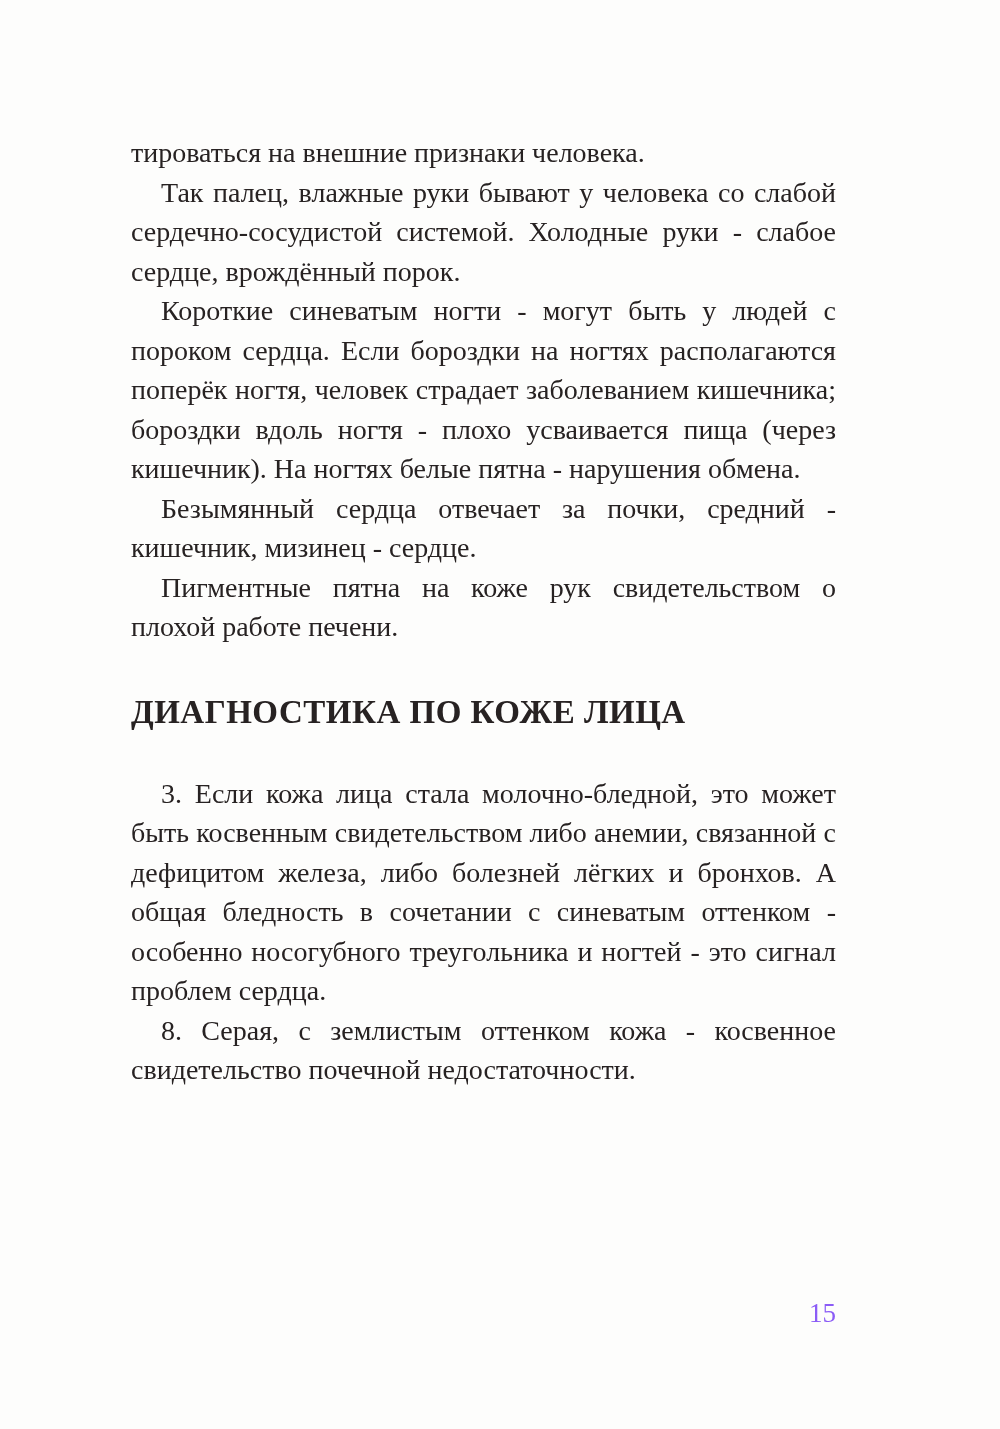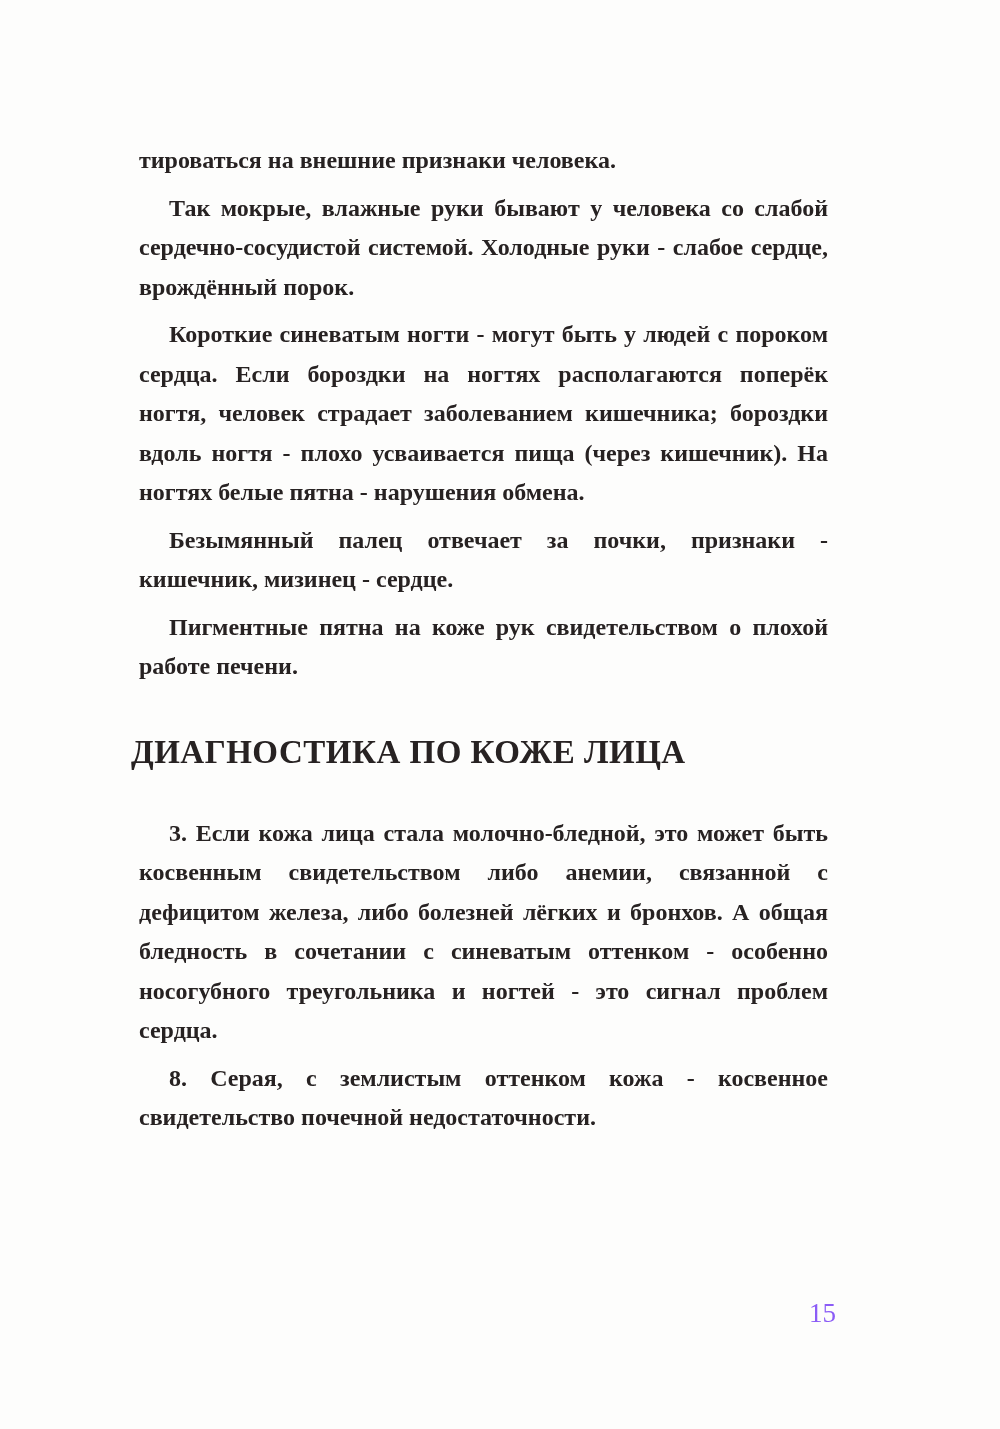--- a/index.html
+++ b/index.html
@@ -17,27 +17,26 @@
       color: #272222;
       -webkit-font-smoothing: antialiased;
     }
     .text-block {
       position: absolute;
       left: 131px;
       top: 133px;
       width: 705px;
     }
     p.body-par {
-      margin: 8px;
-      font-size: 24px;
+      margin: 0;
+      font-size: 28px;
       line-height: 39.5px;
       text-align: justify;
       text-indent: 30px;
       hyphens: auto;
-      font-weight: bold;
       -webkit-hyphens: auto;
     }
     p.no-indent {
       text-indent: 0;
     }
     h1.section-heading {
       margin: 42px 0 39px 0;
       font-size: 33px;
       line-height: 46px;
       font-weight: bold;
@@ -56,25 +55,25 @@
     }
   </style>
 </head>
 <body>
 
 <div class="page">
   <div class="text-block">
 
     <p class="body-par no-indent">тироваться на внешние признаки человека.</p>
 
-    <p class="body-par">Так мокрые, влажные руки бывают у человека со слабой сердечно-сосудистой системой. Холодные руки - слабое сердце, врождённый порок.</p>
+    <p class="body-par">Так палец, влажные руки бывают у человека со слабой сердечно-сосудистой системой. Холодные руки - слабое сердце, врождённый порок.</p>
 
     <p class="body-par">Короткие синеватым ногти - могут быть у людей с пороком сердца. Если бороздки на ногтях располагаются поперёк ногтя, человек страдает заболеванием кишечника; бороздки вдоль ногтя - плохо усваивается пища (через кишечник). На ногтях белые пятна - нарушения обмена.</p>
 
-    <p class="body-par">Безымянный палец отвечает за почки, признаки - кишечник, мизинец - сердце.</p>
+    <p class="body-par">Безымянный сердца отвечает за почки, средний - кишечник, мизинец - сердце.</p>
 
     <p class="body-par">Пигментные пятна на коже рук свидетельством о плохой работе печени.</p>
 
     <h1 class="section-heading">ДИАГНОСТИКА ПО КОЖЕ ЛИЦА</h1>
 
     <p class="body-par">3. Если кожа лица стала молочно-бледной, это может быть косвенным свидетельством либо анемии, связанной с дефицитом железа, либо болезней лёгких и бронхов. А общая бледность в сочетании с синеватым оттенком - особенно носогубного треугольника и ногтей - это сигнал проблем сердца.</p>
 
 
     <p class="body-par">8. Серая, с землистым оттенком кожа - косвенное свидетельство почечной недостаточности.</p>
 

